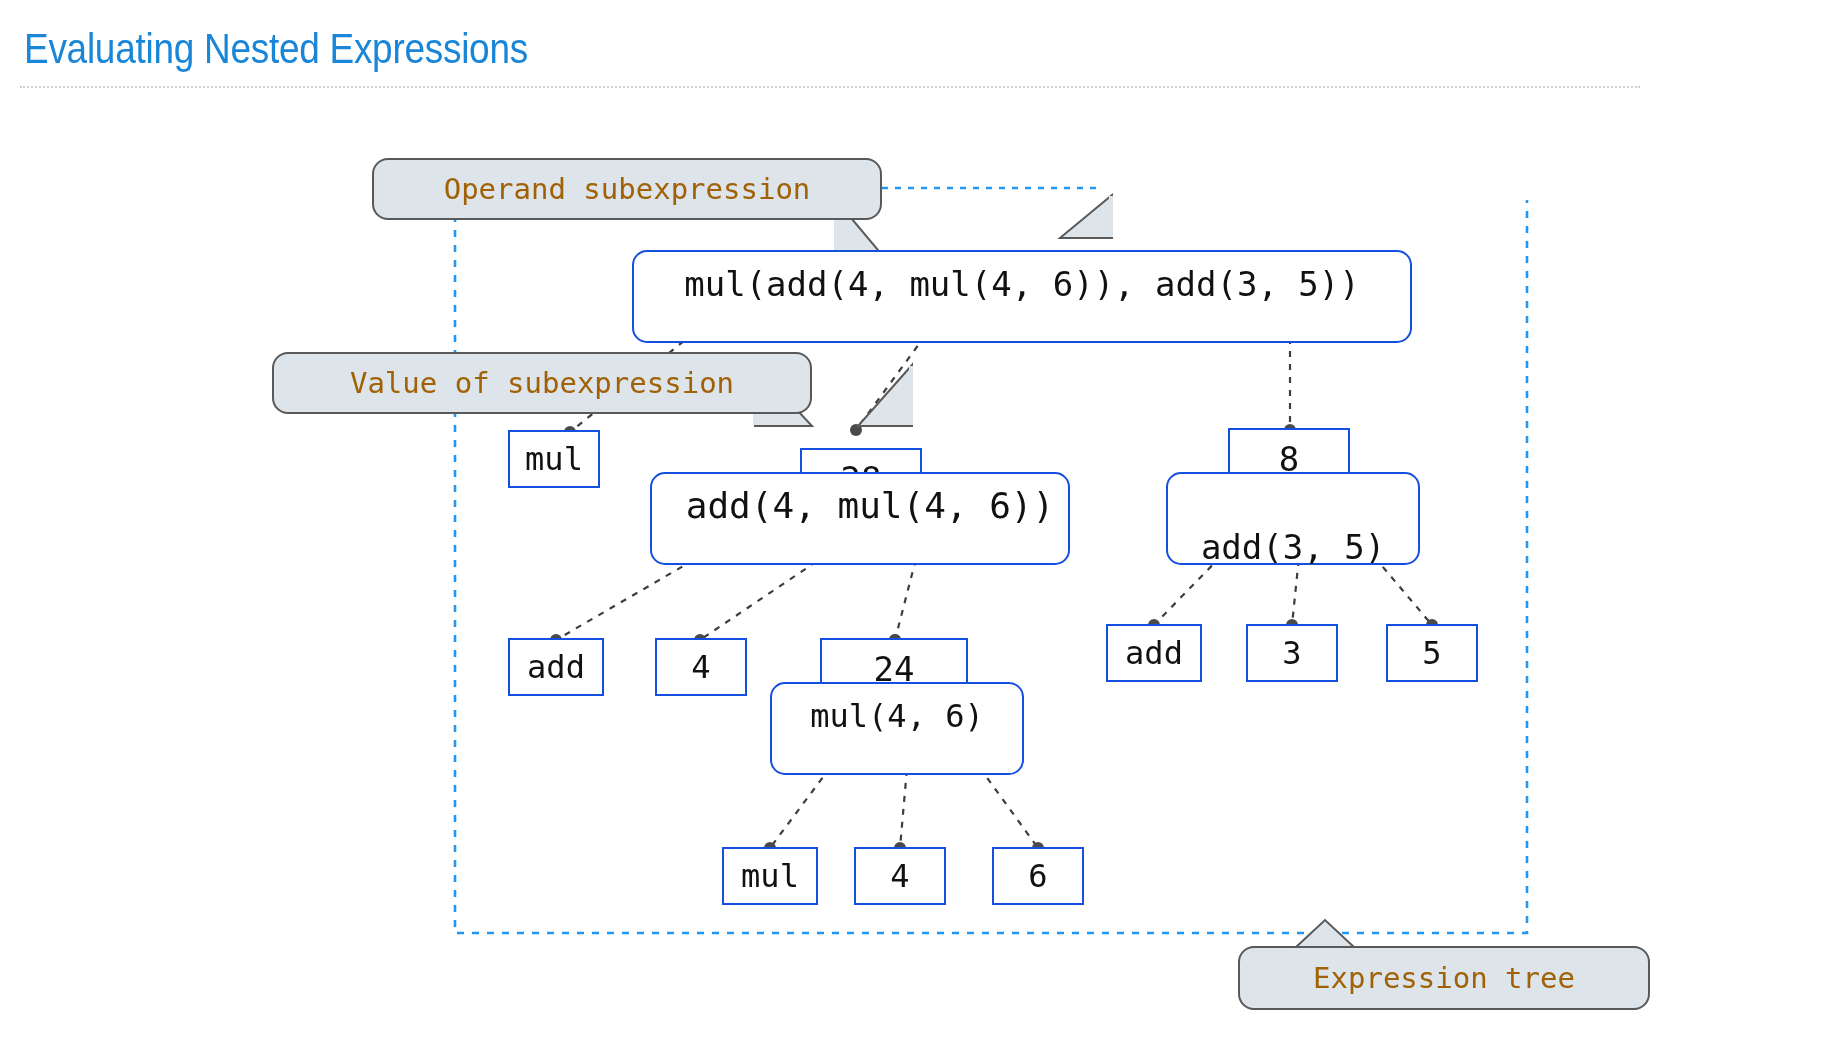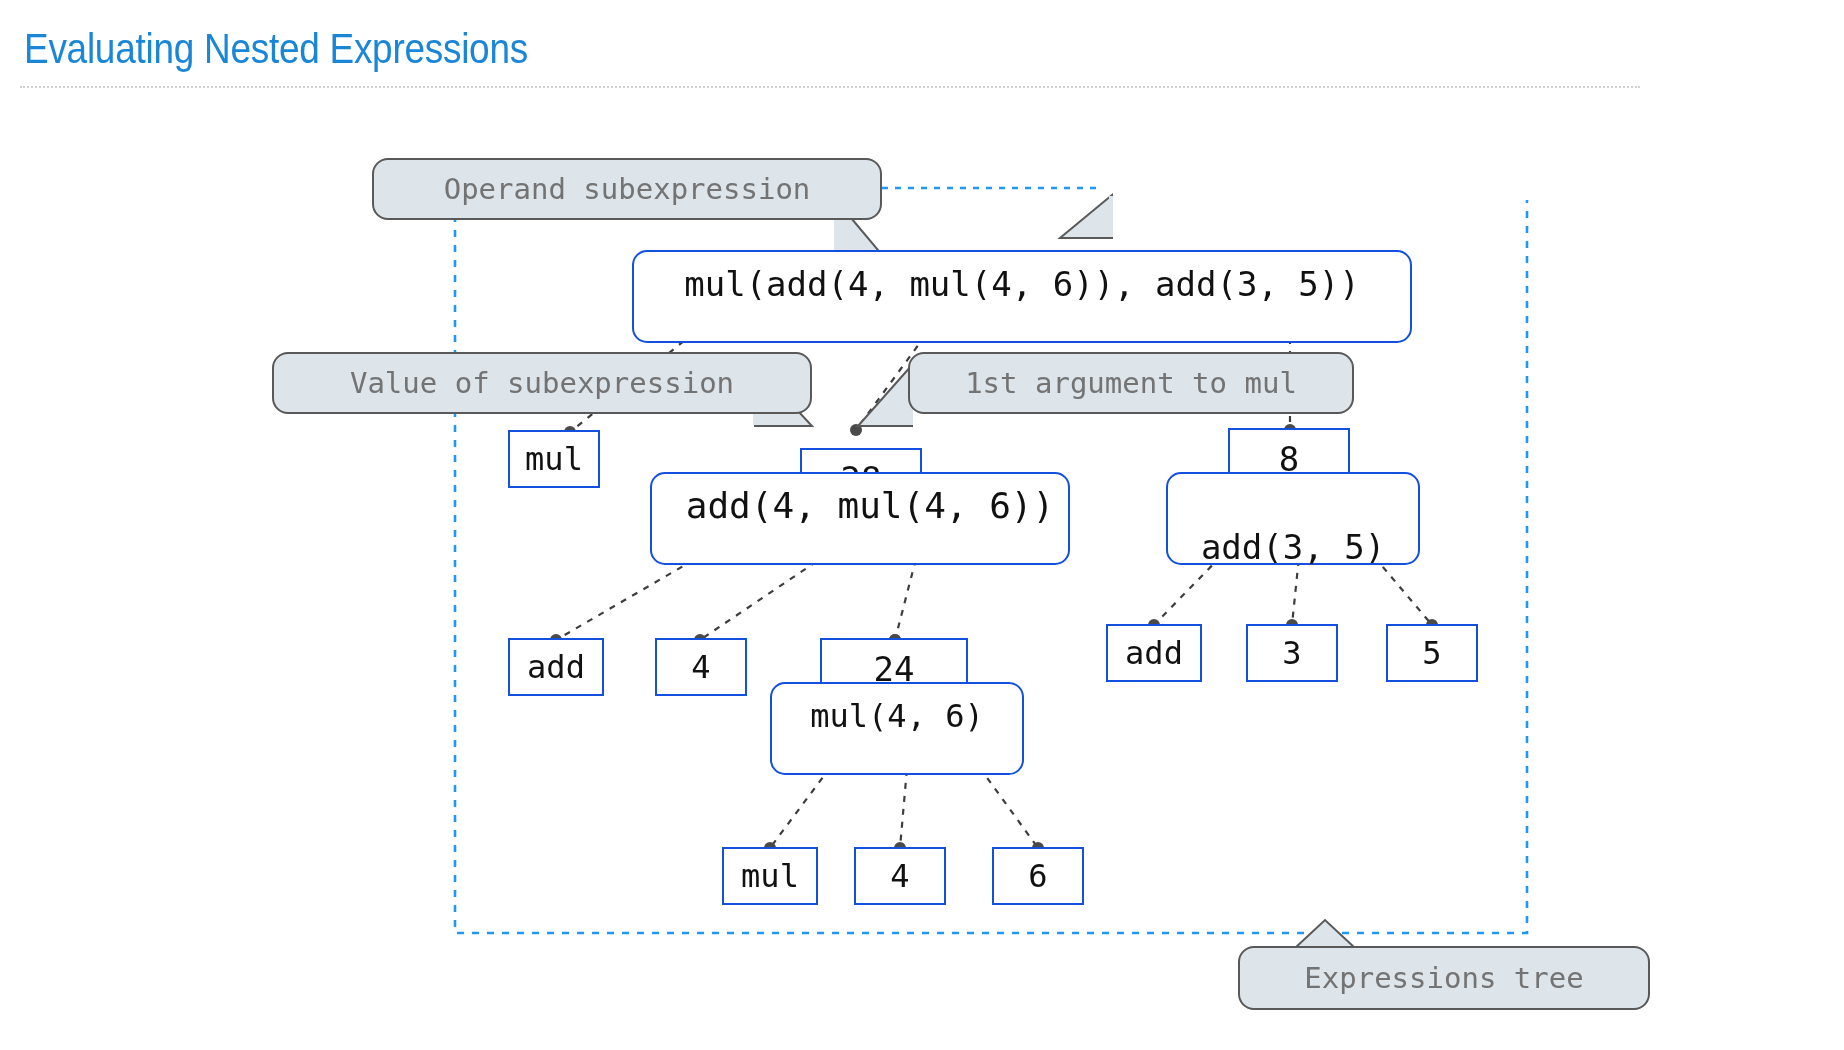--- a/index.html
+++ b/index.html
@@ -67,21 +67,21 @@
   }
   .leaf-italic{}
 
   
   .callout{
     position:absolute;
     box-sizing:border-box;
     background:#dde4ea;
     border:2px solid #595959;
     border-radius:16px;
-    color:#737373;
+    color:#a16207;
     font-family:"DejaVu Sans Mono","Liberation Mono",monospace;
     display:flex;align-items:center;justify-content:center;
     white-space:pre;
     z-index:40;
   }
 </style>
 </head>
 <body>
 
 <div id="root">
@@ -276,18 +276,17 @@
 
     <div class="node leaf-box" style="left:854px;top:847px;width:92px;height:58px;font-size:32px;">4</div>
 
     <div class="node leaf-box" style="left:992px;top:847px;width:92px;height:58px;font-size:32px;">6</div>
 
     <div class="callout" style="left:372px;top:158px;width:510px;height:62px;font-size:29px;">Operand subexpression</div>
 
 
     <div class="callout" style="left:272px;top:352px;width:540px;height:62px;font-size:29px;">Value of subexpression</div>
 
-    <div class="callout" style="left:908px;top:352px;width:446px;height:62px;font-size:29px;">1st argument to mul</div>
-
-    <div class="callout" style="left:1238px;top:946px;width:412px;height:64px;font-size:29px;">Expressions tree</div>
+
+    <div class="callout" style="left:1238px;top:946px;width:412px;height:64px;font-size:29px;">Expression tree</div>
 
   </div>
 </div>
 
 </body></html>

